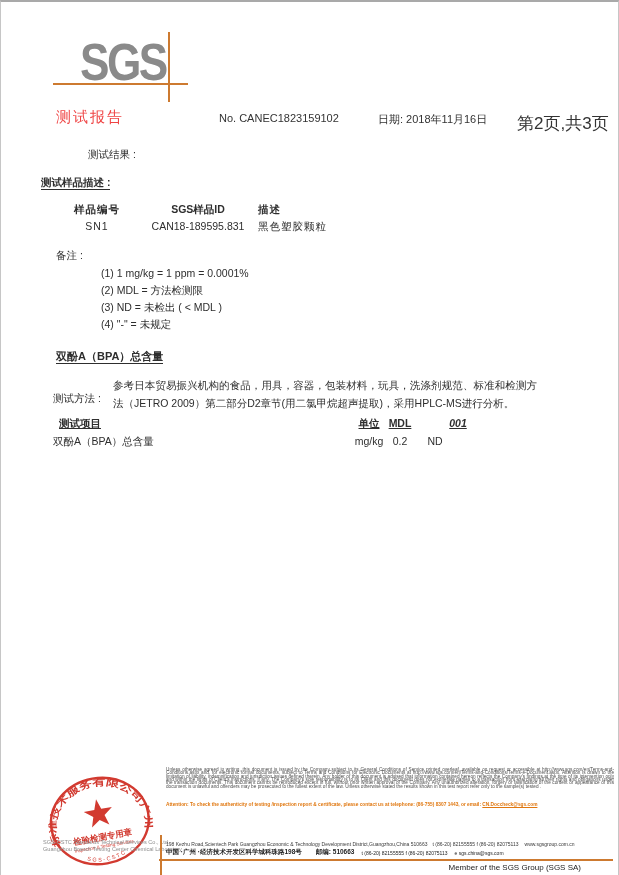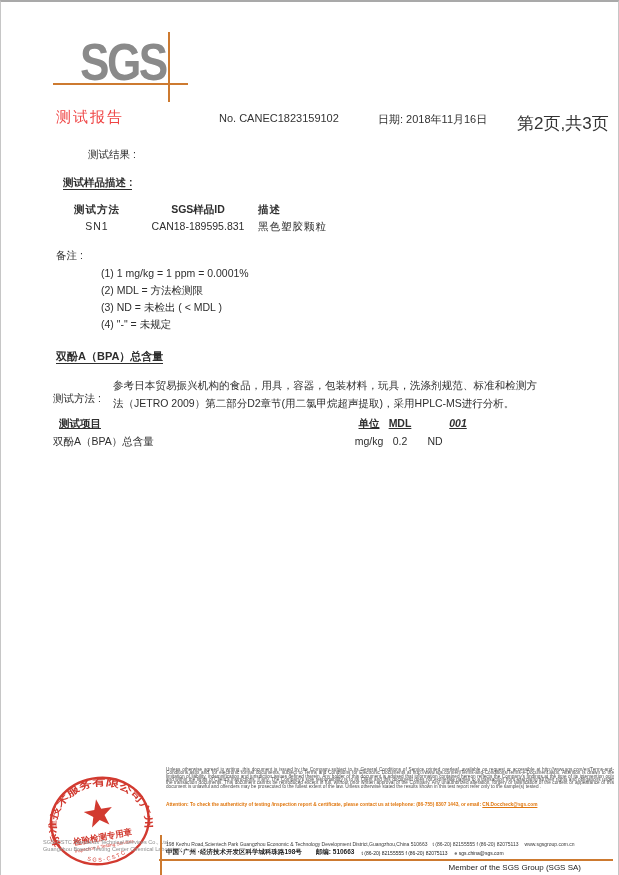--- a/index.html
+++ b/index.html
@@ -17,21 +17,21 @@
   
   .doc-title{left:55px;top:106px;font-size:15px;font-weight:normal;letter-spacing:2px;color:#ef4444;}
   .report-no{left:218px;top:110px;font-size:11px;}
   .report-date{left:377px;top:110px;font-size:11px;}
   .page-ind{left:516px;top:110px;font-size:17px;}
   
   .lbl{font-size:10.5px;color:#2e2e2e;}
   .b{font-weight:bold;}
   .u{border-bottom:1px solid #2e2e2e;padding-bottom:1px;}
   .results-label{left:55px;top:146px;margin-left:32px;}
-  .sampledesc-label{left:62px;top:174px;}
+  .sampledesc-label{left:40px;top:174px;}
   .notes-label{left:55px;top:247px;}
   .note-line{left:100px;font-size:10.5px;color:#2e2e2e;}
   .bpa-heading{left:55px;top:347px;font-size:11px;}
   .method-label{left:52px;top:390px;}
   .method-text{left:112px;top:374px;width:424px;font-size:10.5px;line-height:18px;color:#2e2e2e;white-space:normal;text-align:justify;}
   
   .srow{left:55px;display:flex;font-size:10.5px;color:#2e2e2e;}
   .sc1{width:82px;text-align:center;letter-spacing:1px;}
   .sc2{width:120px;text-align:center;}
   .sc3{margin-left:0px;text-align:left;letter-spacing:1px;}
@@ -64,21 +64,21 @@
 
   <div class="abs doc-title">测试报告</div>
   <div class="abs report-no">No. CANEC1823159102</div>
   <div class="abs report-date">日期: 2018年11月16日</div>
   <div class="abs page-ind">第2页,共3页</div>
 
   <div class="abs lbl results-label">测试结果 :</div>
   <div class="abs lbl b sampledesc-label"><span class="u">测试样品描述 :</span></div>
 
   <div class="abs srow b" style="top:201px;">
-    <span class="sc1">测试方法</span>
+    <span class="sc1">样品编号</span>
     <span class="sc2">SGS样品ID</span>
     <span class="sc3">描述</span>
   </div>
   <div class="abs srow" style="top:218px;">
     <span class="sc1">SN1</span>
     <span class="sc2">CAN18-189595.831</span>
     <span class="sc3">黑色塑胶颗粒</span>
   </div>
 
   <div class="abs lbl notes-label">备注 :</div>

